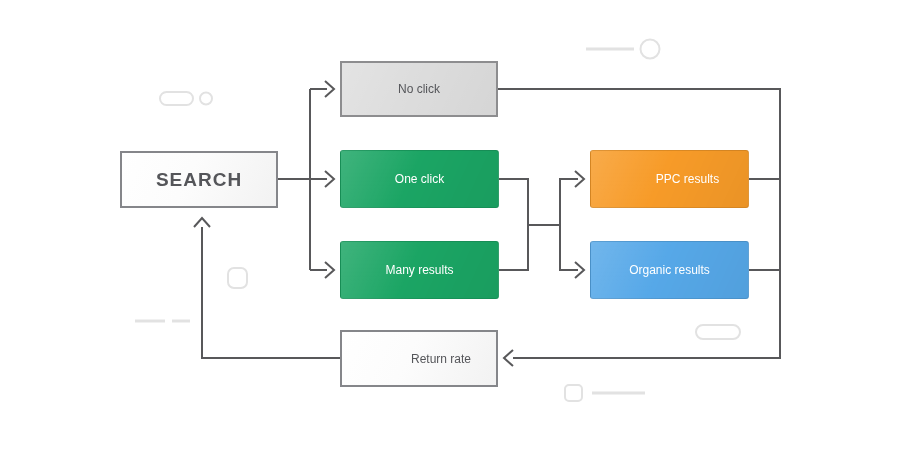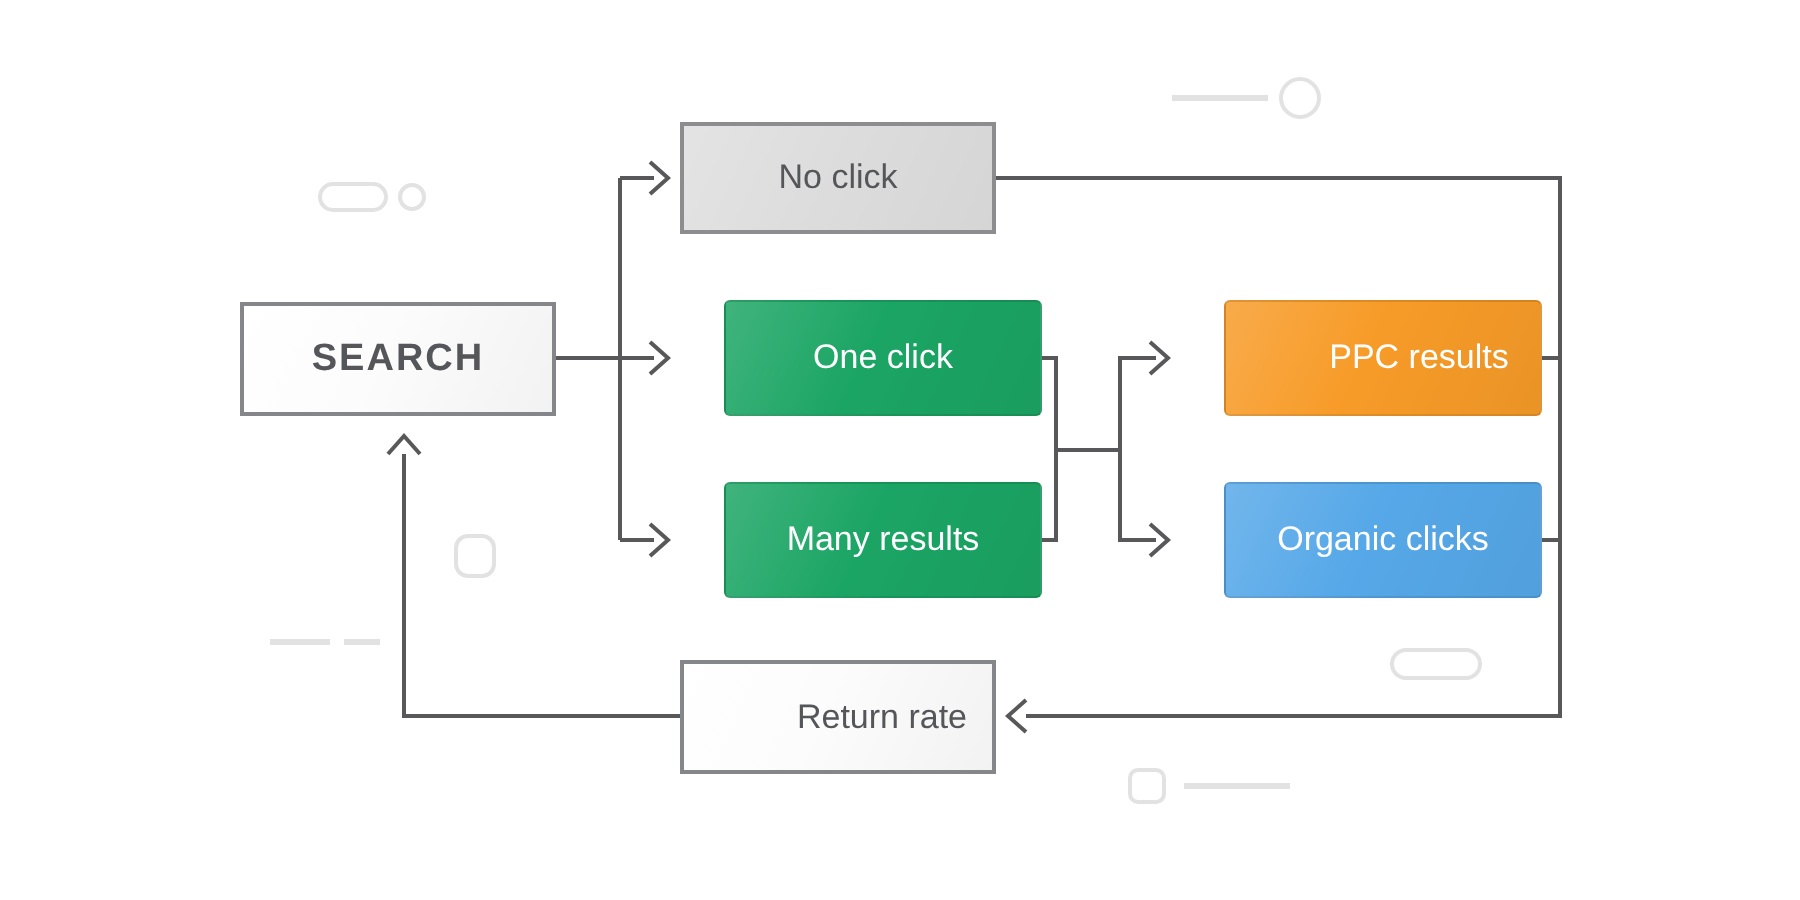--- a/index.html
+++ b/index.html
@@ -9,37 +9,36 @@
     background: #ffffff;
     overflow: hidden;
     font-family: "Liberation Sans", "DejaVu Sans", sans-serif;
   }
   .wires {
     position: absolute; left: 0; top: 0; width: 900px; height: 450px;
   }
   .node {
     position: absolute;
     display: flex; align-items: center; justify-content: center;
-    font-size: 17px;
+    font-size: 12px;
     box-sizing: border-box;
     text-align: center;
   }
   .node-plain {
     border: 2px solid #85868a;
     background-image: linear-gradient(115deg, rgba(255,255,255,0.9) 0%, rgba(250,250,250,0.4) 45%, rgba(0,0,0,0.045) 100%);
   }
   .node-gray {
     border: 2px solid #8d8d8f;
     background-image: linear-gradient(115deg, rgba(255,255,255,0.22) 0%, rgba(255,255,255,0) 50%, rgba(0,0,0,0.03) 100%);
   }
   .node-colored {
     border: 1px solid rgba(0,0,0,0.10);
     border-radius: 3px;
     background-image: linear-gradient(115deg, rgba(255,255,255,0.16) 0%, rgba(255,255,255,0) 45%, rgba(0,0,0,0.05) 100%);
-    margin-left: 22px;
   }
   .node-search    { left:120px; top:151px; width:158px; height:57px; font-weight: bold; font-size: 19px; letter-spacing: 1px; }
   .node-no-click  { left:340px; top:61px;  width:158px; height:56px; }
   .node-one-click { left:340px; top:150px; width:159px; height:58px; }
   .node-many-clicks { left:340px; top:241px; width:159px; height:58px; }
   .node-ppc       { left:590px; top:150px; width:159px; height:58px;padding-left:36px; }
   .node-organic   { left:590px; top:241px; width:159px; height:58px; }
   .node-return    { left:340px; top:330px; width:158px; height:57px;padding-left:44px; }
 </style>
 </head>
@@ -85,17 +84,17 @@
   <div class="node node-plain node-search" style="background-color: rgb(253, 253, 253); color: rgb(85, 86, 90);">SEARCH</div>
 
   <div class="node node-gray node-no-click" style="background-color: rgb(220, 220, 220); color: rgb(85, 86, 90);">No click</div>
 
   <div class="node node-colored node-one-click" style="background-color: rgb(27, 165, 100); color: rgb(255, 255, 255);">One click</div>
 
   <div class="node node-colored node-many-clicks" style="background-color: rgb(27, 165, 100); color: rgb(255, 255, 255);">Many results</div>
 
   <div class="node node-colored node-ppc" style="background-color: rgb(247, 155, 40); color: rgb(255, 255, 255);">PPC results</div>
 
-  <div class="node node-colored node-organic" style="background-color: rgb(86, 168, 232); color: rgb(255, 255, 255);">Organic clicks</div>
+  <div class="node node-colored node-organic" style="background-color: rgb(86, 168, 232); color: rgb(255, 255, 255);">Organic results</div>
 
   <div class="node node-plain node-return" style="background-color: rgb(253, 253, 253); color: rgb(85, 86, 90);">Return rate</div>
 
 </div>
 
 </body></html>

